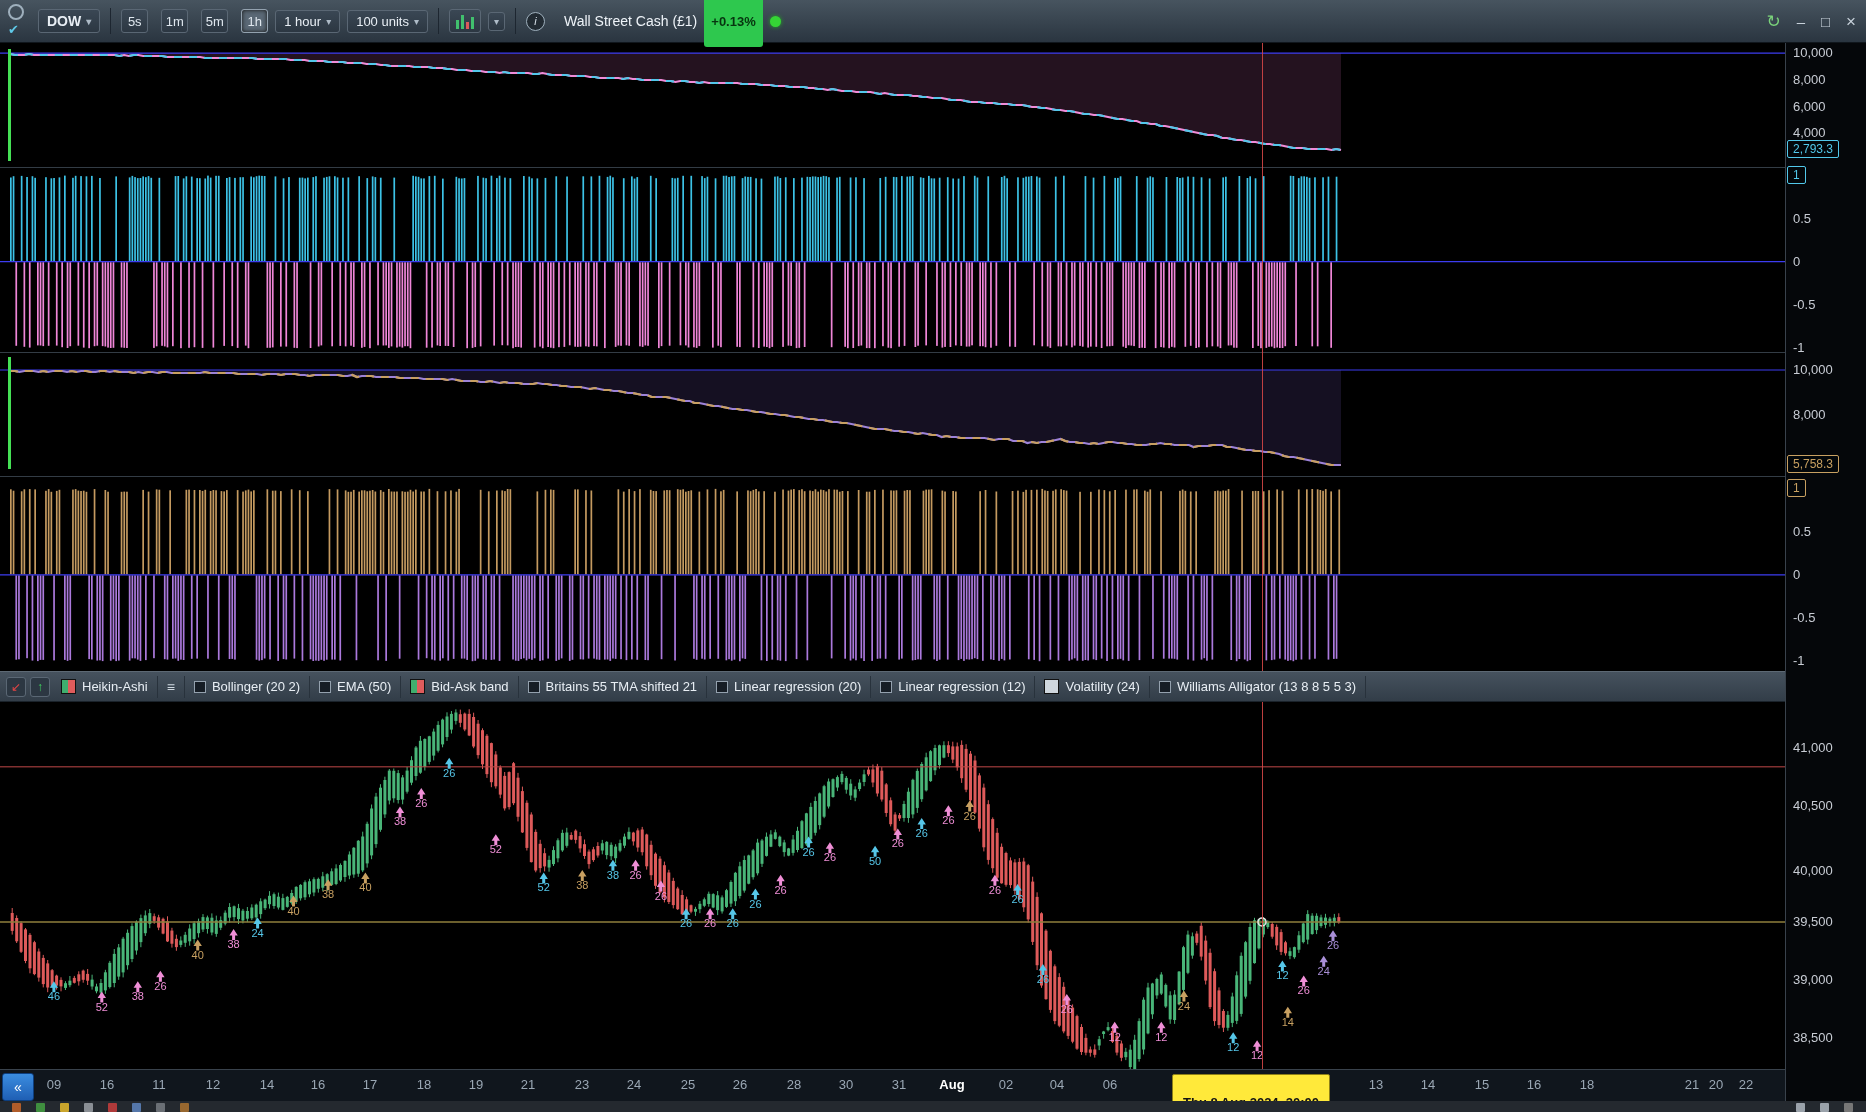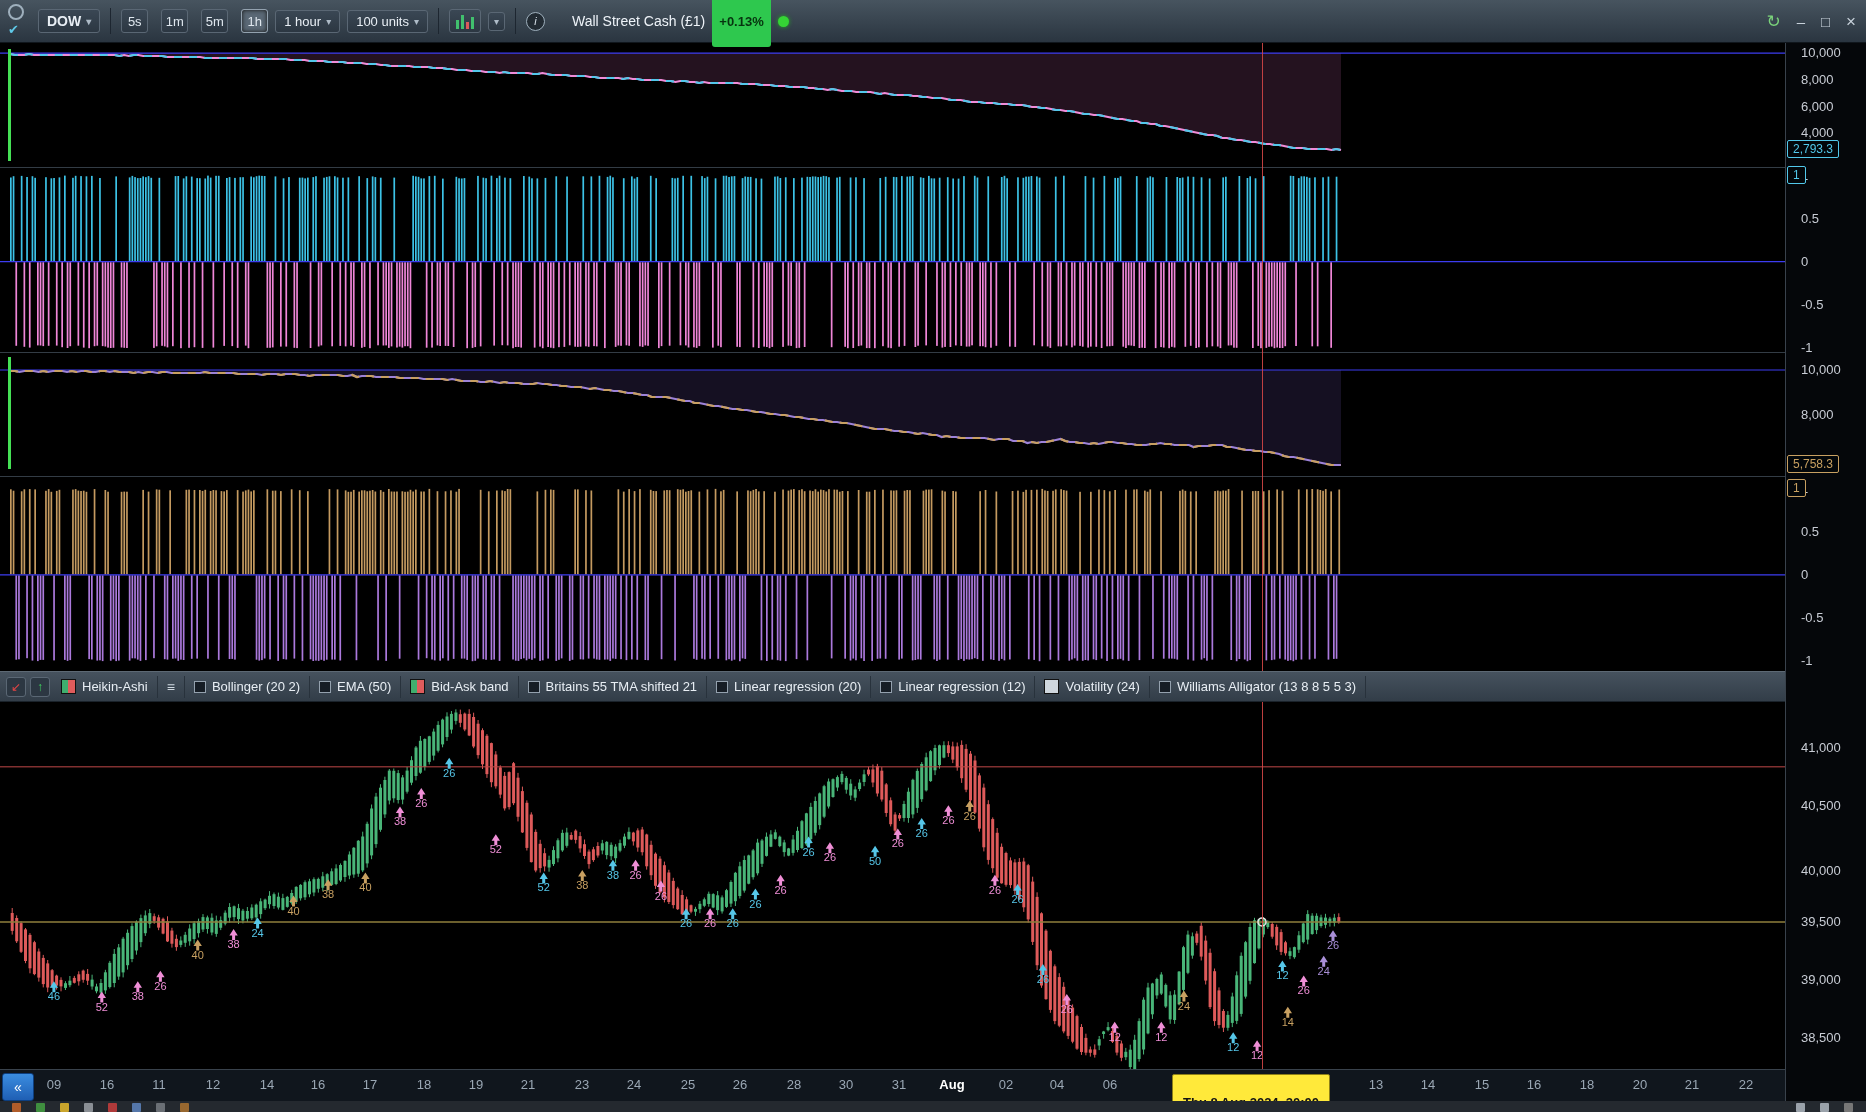--- a/index.html
+++ b/index.html
@@ -17,37 +17,37 @@
     color:#e8eef4;font-size:13px;padding:3px 8px;display:flex;align-items:center;gap:5px;cursor:default;}
   .tbtn .caret{font-size:10px;color:#aebbc7;}
   .tfbtn{width:27px;height:24px;box-sizing:border-box;display:flex;align-items:center;justify-content:center;
     background:linear-gradient(#3a4754,#2c3742);border:1px solid #5a6774;border-radius:3px;color:#dfe7ee;font-size:13px;}
   .tfbtn.active{background:#5a6875;border-color:#93a2af;box-shadow:inset 0 0 4px #111;}
   .vsep{width:1px;height:26px;background:#1d2630;margin:0 3px;}
   .mini-chart{display:flex;align-items:flex-end;gap:2px;height:16px;}
   .mini-chart i{display:block;width:3px;background:#41c06e;}
   .info-circle{width:17px;height:17px;border:1px solid #9fb0bd;border-radius:50%;display:flex;
     align-items:center;justify-content:center;font-size:11px;font-style:italic;color:#d7e0e8;background:#222b33;}
-  .title{font-size:14px;color:#eef3f8;margin-left:20px;text-align:center;}
+  .title{font-size:14px;color:#eef3f8;margin-left:12px;text-align:center;}
   .chg-badge{background:#2ec84e;color:#07340f;font-weight:bold;font-size:13px;border-radius:3px;padding:18px 7px;}
   .live-dot{width:11px;height:11px;border-radius:50%;background:#35d435;box-shadow:0 0 4px #2a2;}
   .right-controls{position:absolute;right:10px;top:0;height:43px;display:flex;align-items:center;gap:16px;z-index:41;}
   .refresh{font-size:17px;color:#7bd47b;}
   .winbtn{font-size:15px;color:#c7d1da;}
 
   
   .stage{position:absolute;left:0;top:43px;width:1866px;height:1069px;background:#000;}
   svg.panel{position:absolute;left:0;z-index:5;display:block;}
   .hsep{position:absolute;left:0;width:1785px;height:1px;background:#333c45;z-index:6;}
   .green-sliver{position:absolute;left:8px;width:3px;background:#45e055;z-index:7;}
 
   
   .scale-col{position:absolute;left:1785px;top:43px;width:81px;height:1058px;background:#05070a;
     border-left:1px solid #39424c;z-index:30;box-sizing:border-box;}
-  .tick{position:absolute;left:7px;font-size:13px;color:#c8ccd4;white-space:nowrap;margin-left:8px;}
+  .tick{position:absolute;left:7px;font-size:13px;color:#c8ccd4;white-space:nowrap;}
   .vbadge{position:absolute;left:1px;font-size:12px;padding:1px 5px;background:#03070a;border:1px solid;
     border-radius:2px;white-space:nowrap;}
 
   
   .crosshair-v{position:absolute;width:1px;background:rgba(210,70,70,.9);z-index:12;}
 
   
   .ind-bar{position:absolute;left:0;top:671px;width:1866px;height:31px;box-sizing:border-box;
     background:linear-gradient(#46525e,#323d48);border-top:1px solid #5d6974;border-bottom:1px solid #1a222a;
     display:flex;align-items:center;gap:0;padding-left:4px;z-index:25;}
@@ -1866,21 +1866,21 @@
     <div class="xlab" style="left: 899px;">31</div>
     <div class="xlab bold" style="left: 952px;">Aug</div>
     <div class="xlab" style="left: 1006px;">02</div>
     <div class="xlab" style="left: 1057px;">04</div>
     <div class="xlab" style="left: 1110px;">06</div>
     <div class="xlab" style="left: 1376px;">13</div>
     <div class="xlab" style="left: 1428px;">14</div>
     <div class="xlab" style="left: 1482px;">15</div>
     <div class="xlab" style="left: 1534px;">16</div>
     <div class="xlab" style="left: 1587px;">18</div>
-    <div class="xlab" style="left: 1640px; text-align: right;">20</div>
+    <div class="xlab" style="left: 1716px; text-align: right;">20</div>
     <div class="xlab" style="left: 1692px;">21</div>
     <div class="xlab" style="left: 1746px;">22</div>
   </div>
 
 <div class="bottom-strip" id="bottom-strip">
     <div class="tb-ico" style="left: 12px; background: rgb(176, 92, 42);"></div>
     <div class="tb-ico" style="left: 36px; background: rgb(63, 143, 63);"></div>
     <div class="tb-ico" style="left: 60px; background: rgb(202, 165, 44);"></div>
     <div class="tb-ico" style="left: 84px; background: rgb(138, 143, 149);"></div>
     <div class="tb-ico" style="left: 108px; background: rgb(176, 58, 58);"></div>

